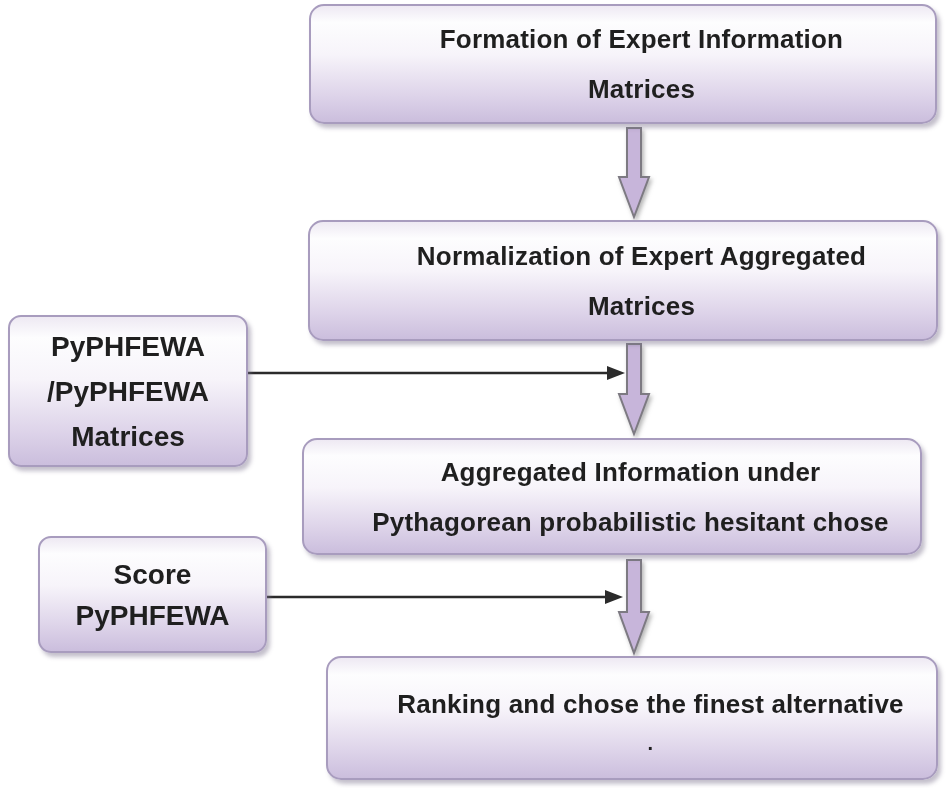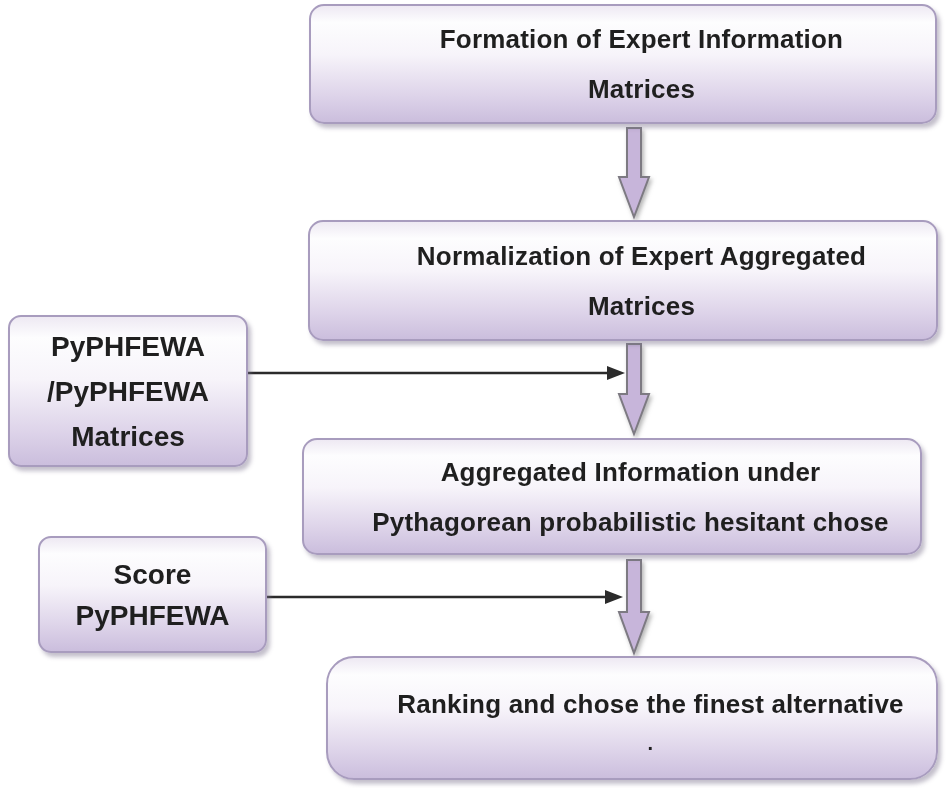--- a/index.html
+++ b/index.html
@@ -109,21 +109,21 @@
   <div class="flow-box main-box" style="left:308px; top:220px; width:630px; height:121px;">
     <div class="box-line">Normalization of Expert Aggregated</div>
     <div class="box-line">Matrices</div>
   </div>
 
   <div class="flow-box main-box" style="left:302px; top:438px; width:620px; height:117px;">
     <div class="box-line">Aggregated Information under</div>
     <div class="box-line">Pythagorean probabilistic hesitant chose</div>
   </div>
 
-  <div class="flow-box main-box" style="left:326px; top:656px; width:612px; height:124px;border-radius:28px;">
+  <div class="flow-box main-box" style="left:326px; top:656px; width:612px; height:124px;">
     <div class="box-line">Ranking and chose the finest alternative</div>
     <div class="box-line dot-line">.</div>
   </div>
 
   <div class="flow-box side-box" style="left:8px; top:315px; width:240px; height:152px;">
     <div class="box-line op-line">PyPHFEWA</div>
     <div class="box-line op-line">/PyPHFEWA</div>
     <div class="box-line op-line">Matrices</div>
   </div>
 

